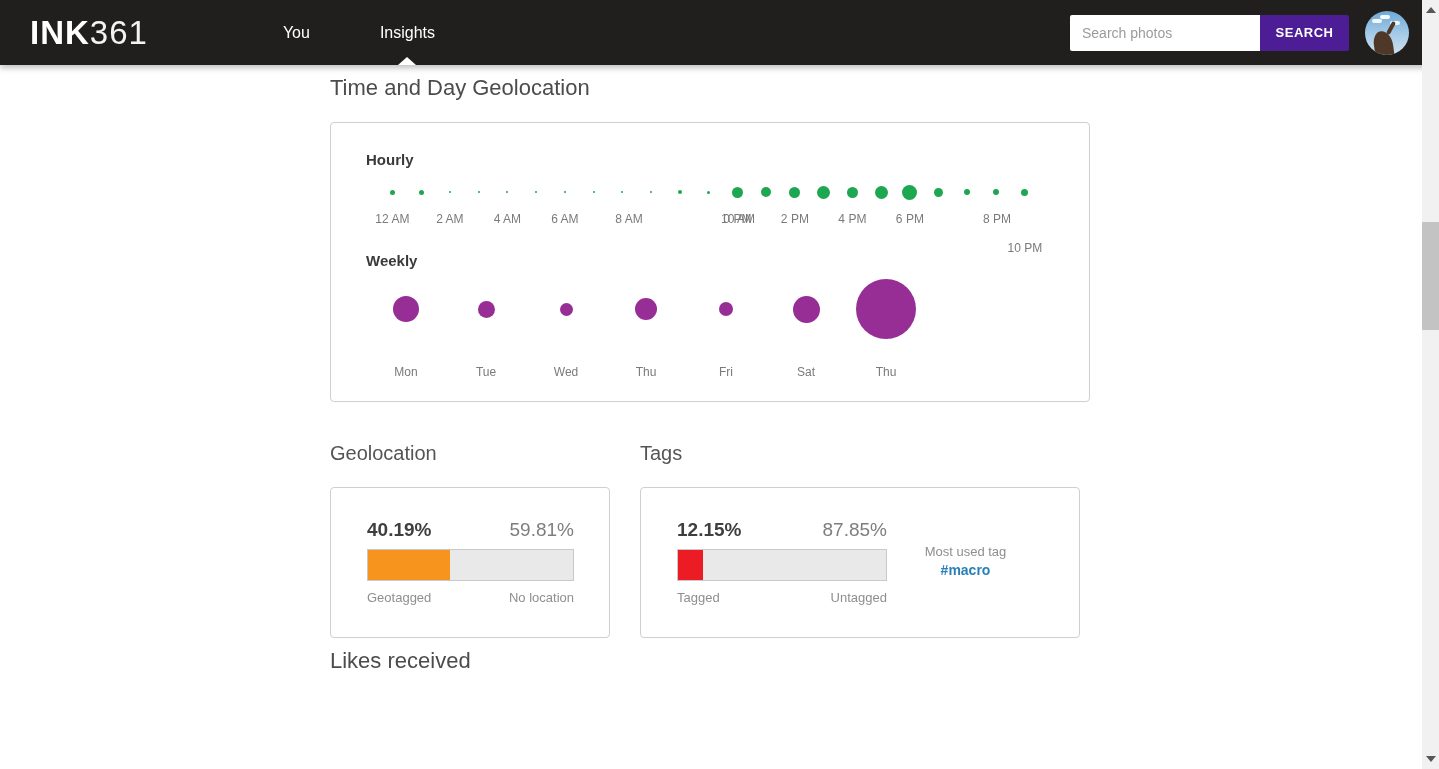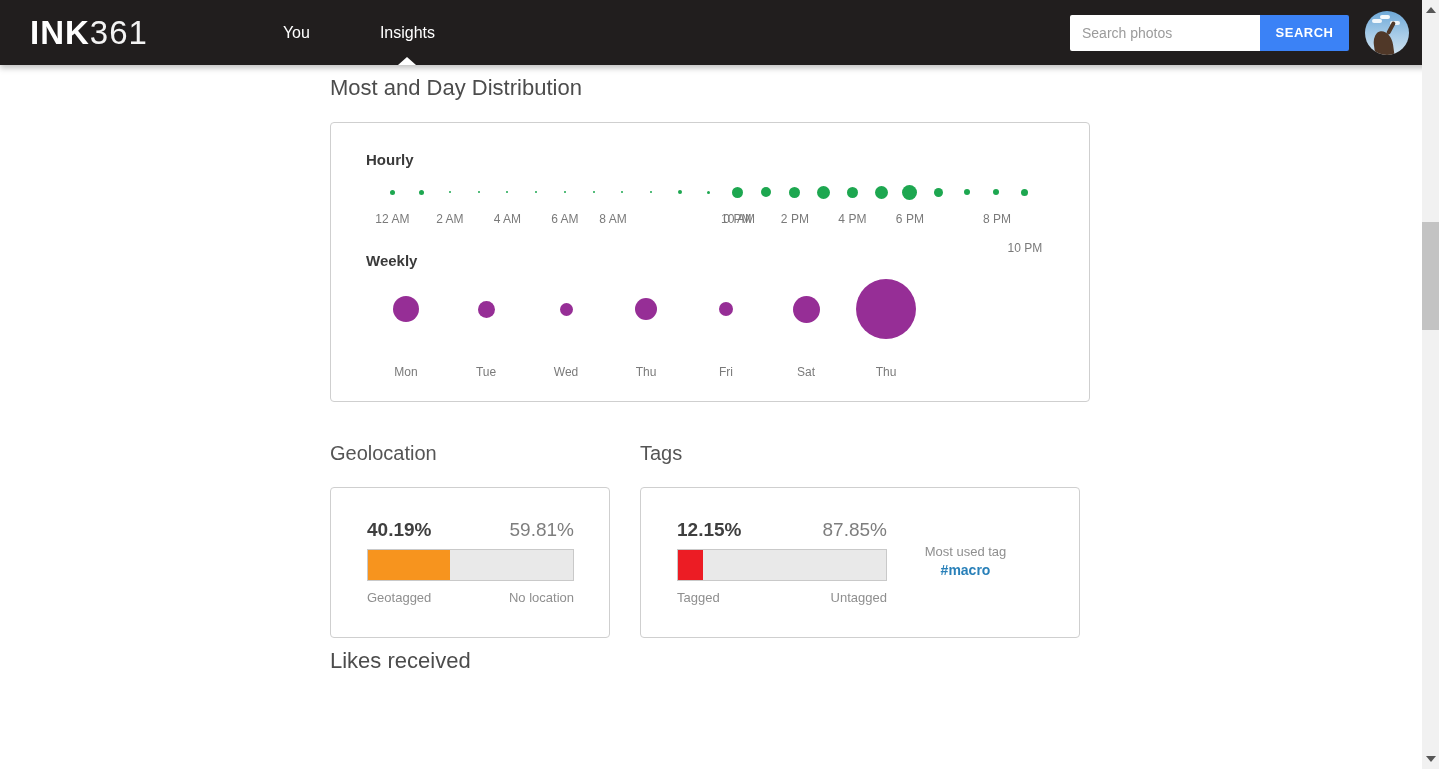--- a/index.html
+++ b/index.html
@@ -15,21 +15,21 @@
   .nav-items { display: flex; margin-left: 133px; height: 100%; align-items: center; }
   .nav-item { position: relative; color: #fff; font-size: 16px; height: 100%;
     display: flex; align-items: center; padding: 0 2px; margin-right: 66px; cursor: pointer; }
   .nav-item .caret { position: absolute; bottom: 0; left: 50%; transform: translateX(-50%);
     width: 0; height: 0; border-left: 9px solid transparent; border-right: 9px solid transparent;
     border-bottom: 8px solid #ffffff; }
   .nav-right { margin-left: auto; display: flex; align-items: center; margin-right: 30px; }
   .search-input { width: 190px; height: 36px; border: none; outline: none;
     padding: 0 10px 0 12px; font-size: 14px; color: #555; border-radius: 2px 0 0 2px; }
   .search-input::placeholder { color: #9b9b9b; }
-  .search-btn { width: 89px; height: 36px; border: none; background: #3b82f6; color: #fff;
+  .search-btn { width: 89px; height: 36px; border: none; background: #4c1d95; color: #fff;
     font-weight: bold; font-size: 13px; letter-spacing: .5px; cursor: pointer; border-radius: 0 2px 2px 0; }
   .avatar { width: 44px; height: 44px; border-radius: 50%; overflow: hidden; position: relative;
     margin-left: 16px; cursor: pointer; background: linear-gradient(180deg, #6ea9d8 0%, #a8cce8 55%, #cfe2ef 100%); }
   .avatar .cloud { position: absolute; width: 10px; height: 4px; border-radius: 4px; background: #f2f7fb; top: 8px; left: 7px;
     box-shadow: 18px 2px 0 #eef5fa, 8px -4px 0 #f5fafd; }
   .avatar .person { position: absolute; bottom: -4px; left: 9px; width: 19px; height: 28px;
     background: #503828; border-radius: 45% 55% 20% 20%; transform: rotate(-8deg); }
   .avatar .arm { position: absolute; bottom: 20px; left: 24px; width: 4px; height: 14px;
     background: #503828; border-radius: 2px; transform: rotate(28deg); }
 
@@ -103,21 +103,21 @@
     <div class="avatar">
       <span class="cloud"></span>
       <span class="person"></span>
       <span class="arm"></span>
     </div>
   </div>
 </div>
 
 <div class="content">
 
-  <h1 class="section-title">Most and Day Distribution</h1>
+  <h1 class="section-title">Time and Day Geolocation</h1>
 
   <div class="card timeday-card">
     <div class="chart-title">Hourly</div>
     <div class="hourly-dots">
         <span class="dot" title="12 AM" style="width: 5px; height: 5px; background: rgb(29, 167, 80); left: 11.875px; top: 17.5px;"></span>
         <span class="dot" title="1 AM" style="width: 5px; height: 5px; background: rgb(29, 167, 80); left: 40.625px; top: 17.5px;"></span>
         <span class="dot" title="2 AM" style="width: 2px; height: 2px; background: rgb(29, 167, 80); left: 70.875px; top: 19px;"></span>
         <span class="dot" title="3 AM" style="width: 2px; height: 2px; background: rgb(29, 167, 80); left: 99.625px; top: 19px;"></span>
         <span class="dot" title="4 AM" style="width: 2px; height: 2px; background: rgb(29, 167, 80); left: 128.375px; top: 19px;"></span>
         <span class="dot" title="5 AM" style="width: 2px; height: 2px; background: rgb(29, 167, 80); left: 157.125px; top: 19px;"></span>
@@ -137,21 +137,21 @@
         <span class="dot" title="7 PM" style="width: 9px; height: 9px; background: rgb(29, 167, 80); left: 556.125px; top: 15.5px;"></span>
         <span class="dot" title="8 PM" style="width: 6px; height: 6px; background: rgb(29, 167, 80); left: 586.375px; top: 17px;"></span>
         <span class="dot" title="9 PM" style="width: 6px; height: 6px; background: rgb(29, 167, 80); left: 615.125px; top: 17px;"></span>
         <span class="dot" title="10 PM" style="width: 7px; height: 7px; background: rgb(29, 167, 80); left: 643.375px; top: 16.5px;"></span>
       </div>
     <div class="hourly-ticks">
         <span class="tick" style="left: 14.375px;">12 AM</span>
         <span class="tick" style="left: 71.875px;">2 AM</span>
         <span class="tick" style="left: 129.375px;">4 AM</span>
         <span class="tick" style="left: 186.875px;">6 AM</span>
-        <span class="tick" style="left: 235px;">8 AM</span>
+        <span class="tick" style="left: 251px;">8 AM</span>
         <span class="tick" style="left: 315px; margin-left: 45px;">10 AM</span>
         <span class="tick" style="left: 359.375px;">0 PM</span>
         <span class="tick" style="left: 416.875px;">2 PM</span>
         <span class="tick" style="left: 474.375px;">4 PM</span>
         <span class="tick" style="left: 531.875px;">6 PM</span>
         <span class="tick" style="left: 619px;">8 PM</span>
         <span class="tick" style="left: 646.875px; margin-top: 29px;">10 PM</span>
       </div>
 
     <div class="chart-title weekly-title">Weekly</div>

